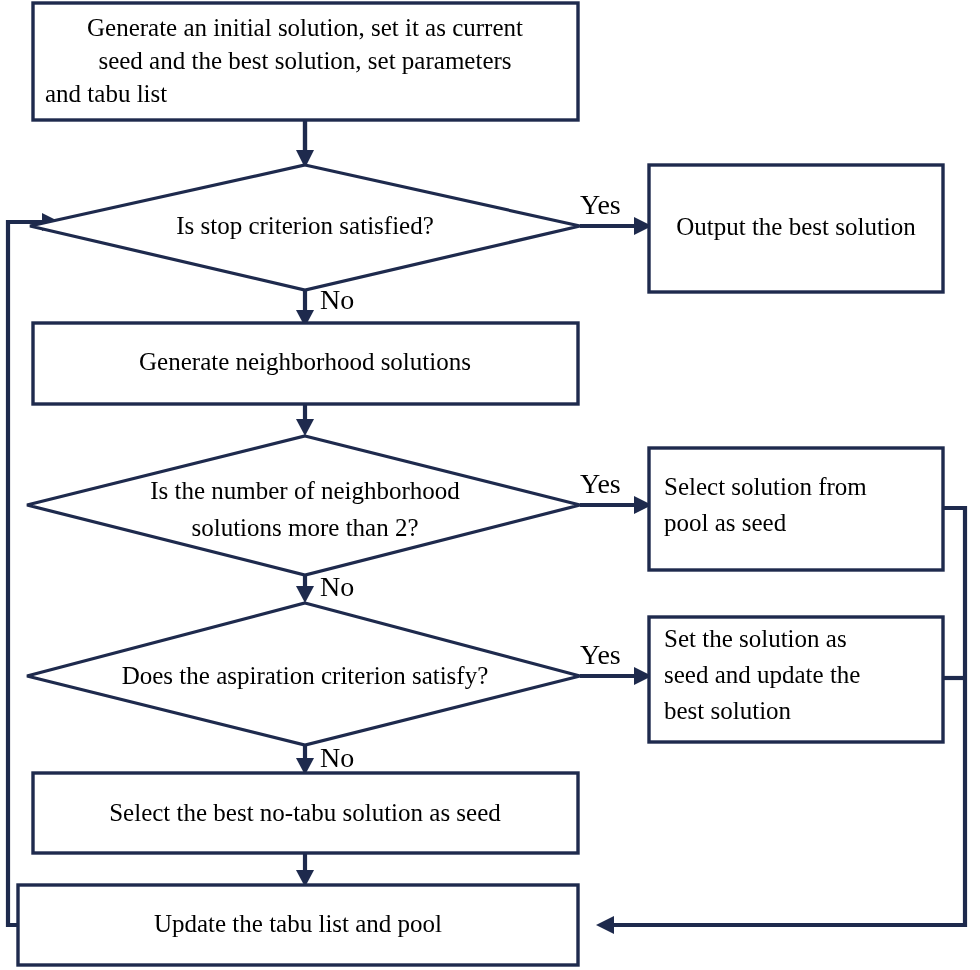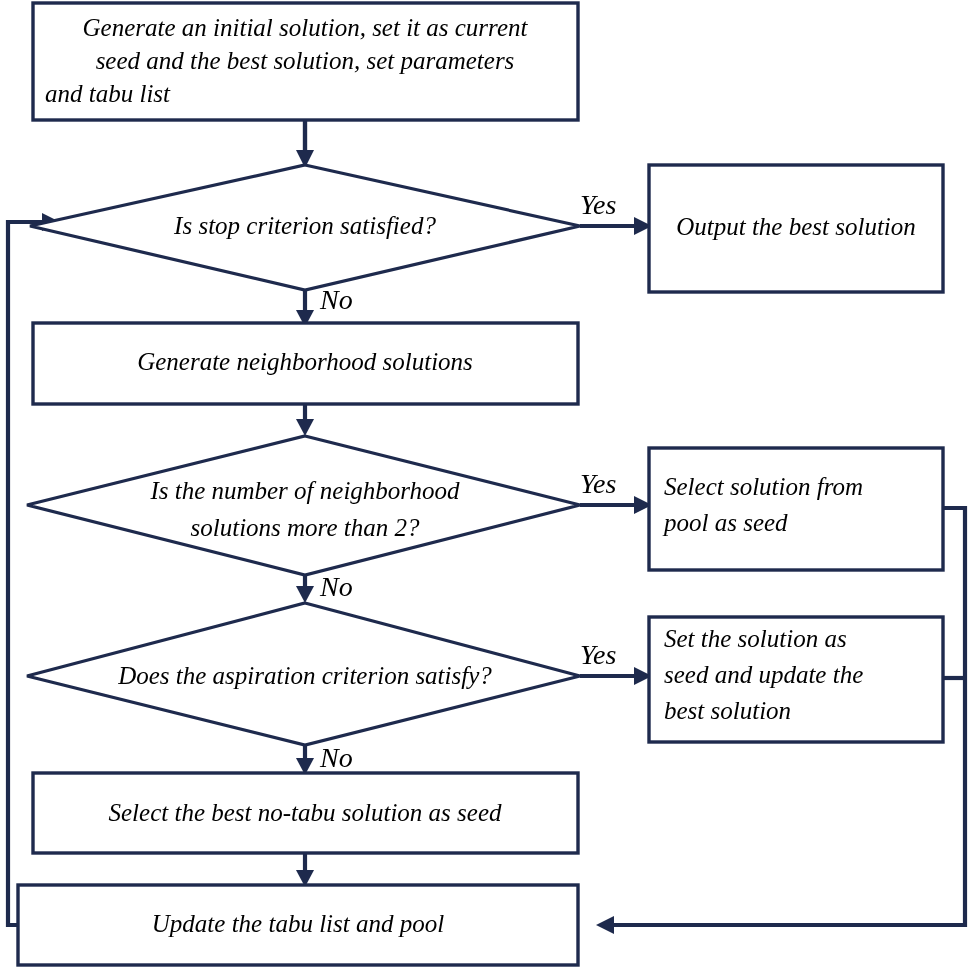--- a/index.html
+++ b/index.html
@@ -12,21 +12,20 @@
     width: 980px;
     height: 970px;
     font-family: "Liberation Serif", "DejaVu Serif", serif;
     overflow: hidden;
   }
   #flowchart-root {
     position: relative;
     width: 980px;
     height: 970px;
     background: #ffffff;
-    font-style: italic;
   }
   svg.flow-canvas {
     position: absolute;
     left: 0;
     top: 0;
     width: 980px;
     height: 970px;
     display: block;
   }
   .node-shape {

